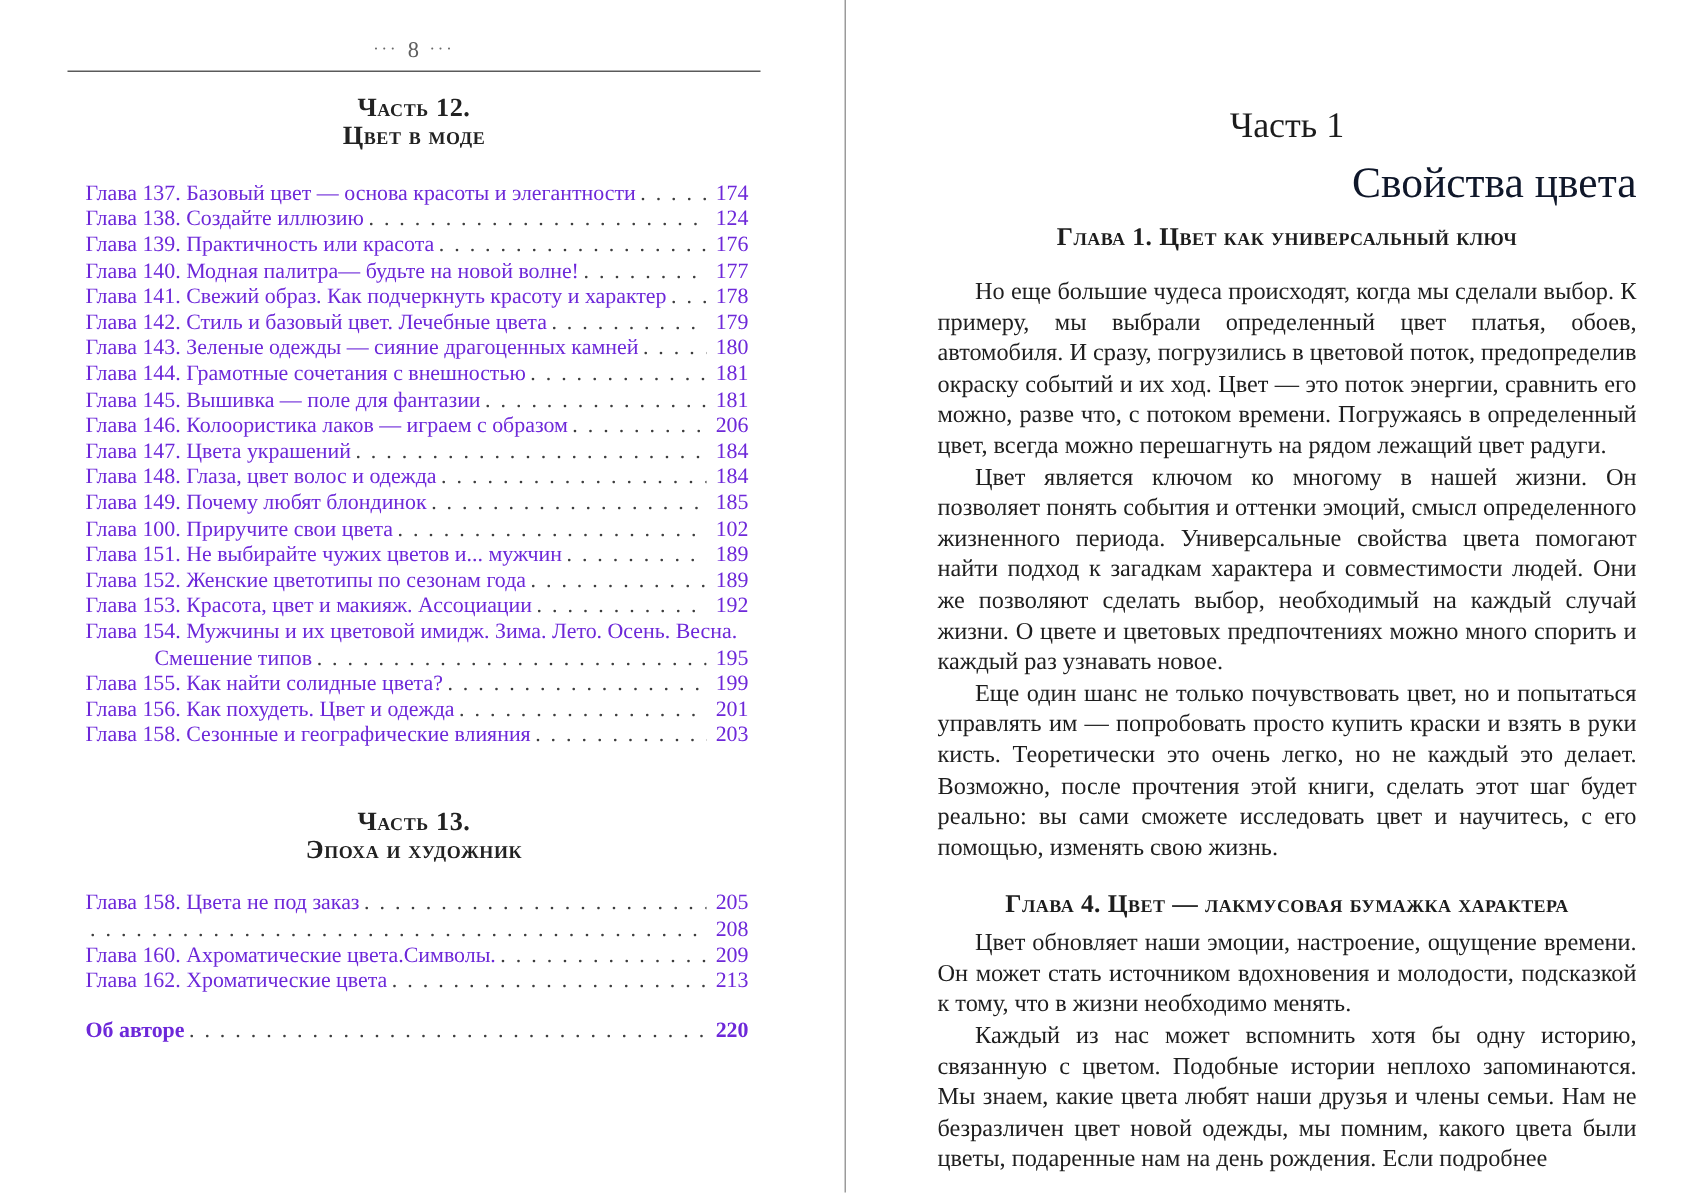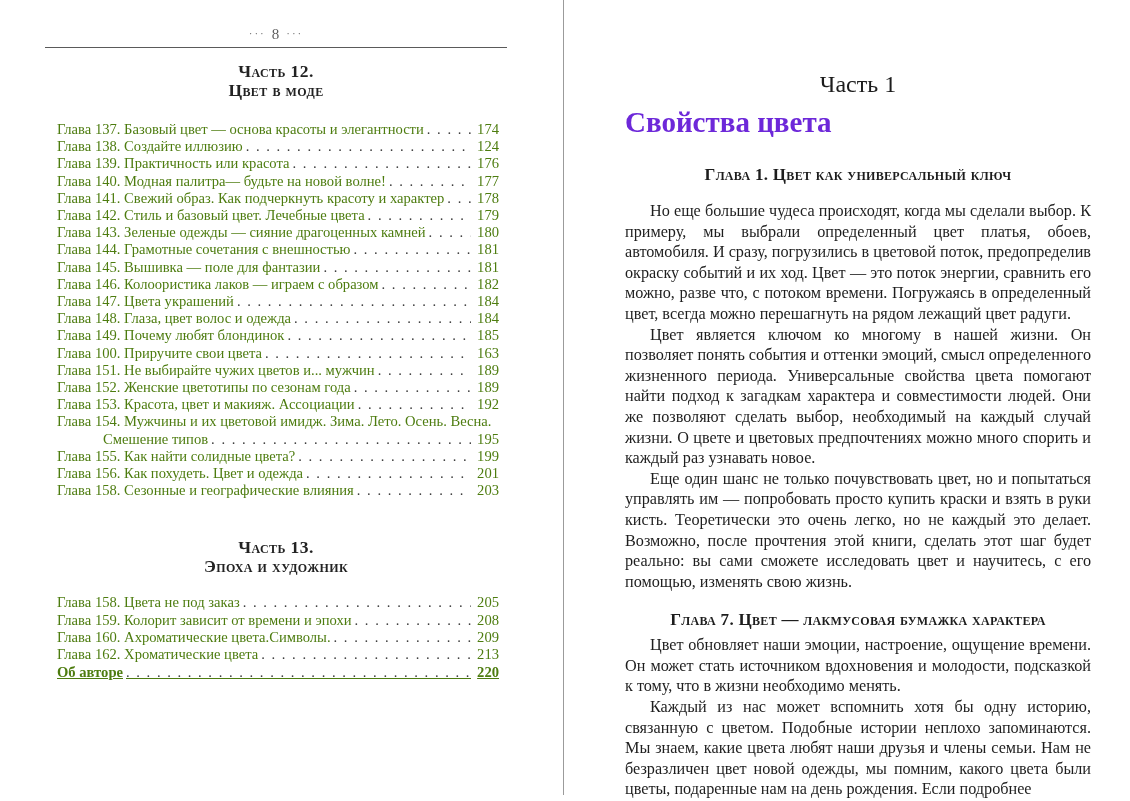--- a/index.html
+++ b/index.html
@@ -44,65 +44,65 @@
     font-variant: small-caps;
     font-size: 17.5px; line-height: 19px;
     letter-spacing: 0.4px;
     color: #222;
   }
   .toc { margin: 21px 8px 0 12px; }
   .toc-13 { margin-top: 18px; }
   .toc-row {
     display: flex; align-items: flex-end;
     font-size: 14.6px; line-height: 17.2px;
-    color: #4d7c0f;
+    color: #6d28d9;
   }
   .toc-text { flex: none; white-space: nowrap; }
   .toc-dots {
     flex: 1 1 auto; min-width: 0;
     overflow: hidden; white-space: nowrap;
     margin: 0 3px; color: #3d3d3d;
   }
   .toc-dots::after {
     content: ". . . . . . . . . . . . . . . . . . . . . . . . . . . . . . . . . . . . . . . . . . . . . . . . . . . . . . . . . . . . . . . . . . . .";
     letter-spacing: 1.5px;
   }
   .toc-page { flex: none; min-width: 25px; text-align: right; }
   .toc-row.wrap-head .toc-dots::after { content: ""; }
   .toc-row.continuation .toc-text { padding-left: 46px; }
-  .about-row { margin: 1px 8px 0 12px; font-weight: bold; text-decoration: underline; }
+  .about-row { margin: 16px 8px 0 12px; font-weight: bold; }
   .about-row .toc-dots { font-weight: normal; }
   .part-13-block { margin-top: 39px; }
 
   
   .page-right {
     position: absolute; left: 625px; top: 0; width: 466px; height: 685px;
   }
   .part-label {
     margin-top: 70px;
     text-align: center;
     font-size: 24px; line-height: 28px;
     color: #1c1c1c;
   }
   .part-title {
     margin-top: 7px;
-    text-align: left;
-    font-weight: bold;
+    text-align: right;
+    font-weight: normal;
     font-size: 29px; line-height: 34px;
-    color: #6d28d9;
+    color: #0f172a;
   }
   .chapter-heading {
     text-align: center;
     font-weight: bold;
     font-variant: small-caps;
     font-size: 17px; line-height: 22px;
     letter-spacing: 0.3px;
     color: #1d1d1d;
   }
-  .ch1-heading { margin-top: 25px; }
+  .ch1-heading { margin-top: 8px; }
   .ch2-heading { margin-top: 17px; margin-bottom: 4px; }
   .body-copy { margin-top: 15px; }
   .body-copy p, .body-copy-2 p {
     font-size: 16.2px; line-height: 20.6px;
     text-align: justify;
     text-indent: 25px;
     color: #1e1e1e;
   }
 </style>
 </head>
@@ -174,21 +174,21 @@
 
         <div class="toc-row">
           <span class="toc-text">Глава 145. Вышивка — поле для фантазии</span>
           <span class="toc-dots"></span>
           <span class="toc-page">181</span>
         </div>
 
         <div class="toc-row">
           <span class="toc-text">Глава 146. Колоористика лаков — играем с образом</span>
           <span class="toc-dots"></span>
-          <span class="toc-page">182</span>
+          <span class="toc-page">206</span>
         </div>
 
         <div class="toc-row">
           <span class="toc-text">Глава 147. Цвета украшений</span>
           <span class="toc-dots"></span>
           <span class="toc-page">184</span>
         </div>
 
         <div class="toc-row">
           <span class="toc-text">Глава 148. Глаза, цвет волос и одежда</span>
@@ -198,21 +198,21 @@
 
         <div class="toc-row">
           <span class="toc-text">Глава 149. Почему любят блондинок</span>
           <span class="toc-dots"></span>
           <span class="toc-page">185</span>
         </div>
 
         <div class="toc-row">
           <span class="toc-text">Глава 100. Приручите свои цвета</span>
           <span class="toc-dots"></span>
-          <span class="toc-page">163</span>
+          <span class="toc-page">102</span>
         </div>
 
         <div class="toc-row">
           <span class="toc-text">Глава 151. Не выбирайте чужих цветов и... мужчин</span>
           <span class="toc-dots"></span>
           <span class="toc-page">189</span>
         </div>
 
         <div class="toc-row">
           <span class="toc-text">Глава 152. Женские цветотипы по сезонам года</span>
@@ -264,21 +264,20 @@
 
     <div class="toc toc-13">
 
         <div class="toc-row">
           <span class="toc-text">Глава 158. Цвета не под заказ</span>
           <span class="toc-dots"></span>
           <span class="toc-page">205</span>
         </div>
 
         <div class="toc-row">
-          <span class="toc-text">Глава 159. Колорит зависит от времени и эпохи</span>
           <span class="toc-dots"></span>
           <span class="toc-page">208</span>
         </div>
 
         <div class="toc-row">
           <span class="toc-text">Глава 160. Ахроматические цвета.Символы.</span>
           <span class="toc-dots"></span>
           <span class="toc-page">209</span>
         </div>
 
@@ -311,21 +310,21 @@
 
     <div class="body-copy">
 
         <p>Но еще большие чудеса происходят, когда мы сделали выбор. К примеру, мы выбрали определенный цвет платья, обоев, автомобиля. И сразу, погрузились в цветовой поток, предопределив окраску событий и их ход. Цвет — это поток энергии, сравнить его можно, разве что, с потоком времени. Погружаясь в определенный цвет, всегда можно перешагнуть на рядом лежащий цвет радуги.</p>
 
         <p>Цвет является ключом ко многому в нашей жизни. Он позволяет понять события и оттенки эмоций, смысл определенного жизненного периода. Универсальные свойства цвета помогают найти подход к загадкам характера и совместимости людей. Они же позволяют сделать выбор, необходимый на каждый случай жизни. О цвете и цветовых предпочтениях можно много спорить и каждый раз узнавать новое.</p>
 
         <p>Еще один шанс не только почувствовать цвет, но и попытаться управлять им — попробовать просто купить краски и взять в руки кисть. Теоретически это очень легко, но не каждый это делает. Возможно, после прочтения этой книги, сделать этот шаг будет реально: вы сами сможете исследовать цвет и научитесь, с его помощью, изменять свою жизнь.</p>
       </div>
 
-    <div class="chapter-heading ch2-heading">Глава 7. Цвет — лакмусовая бумажка характера</div>
+    <div class="chapter-heading ch2-heading">Глава 4. Цвет — лакмусовая бумажка характера</div>
 
     <div class="body-copy-2">
 
         <p>Цвет обновляет наши эмоции, настроение, ощущение времени. Он может стать источником вдохновения и молодости, подсказкой к тому, что в жизни необходимо менять.</p>
 
         <p>Каждый из нас может вспомнить хотя бы одну историю, связанную с цветом. Подобные истории неплохо запоминаются. Мы знаем, какие цвета любят наши друзья и члены семьи. Нам не безразличен цвет новой одежды, мы помним, какого цвета были цветы, подаренные нам на день рождения. Если подробнее</p>
       </div>
 
   </div>
 </div>

